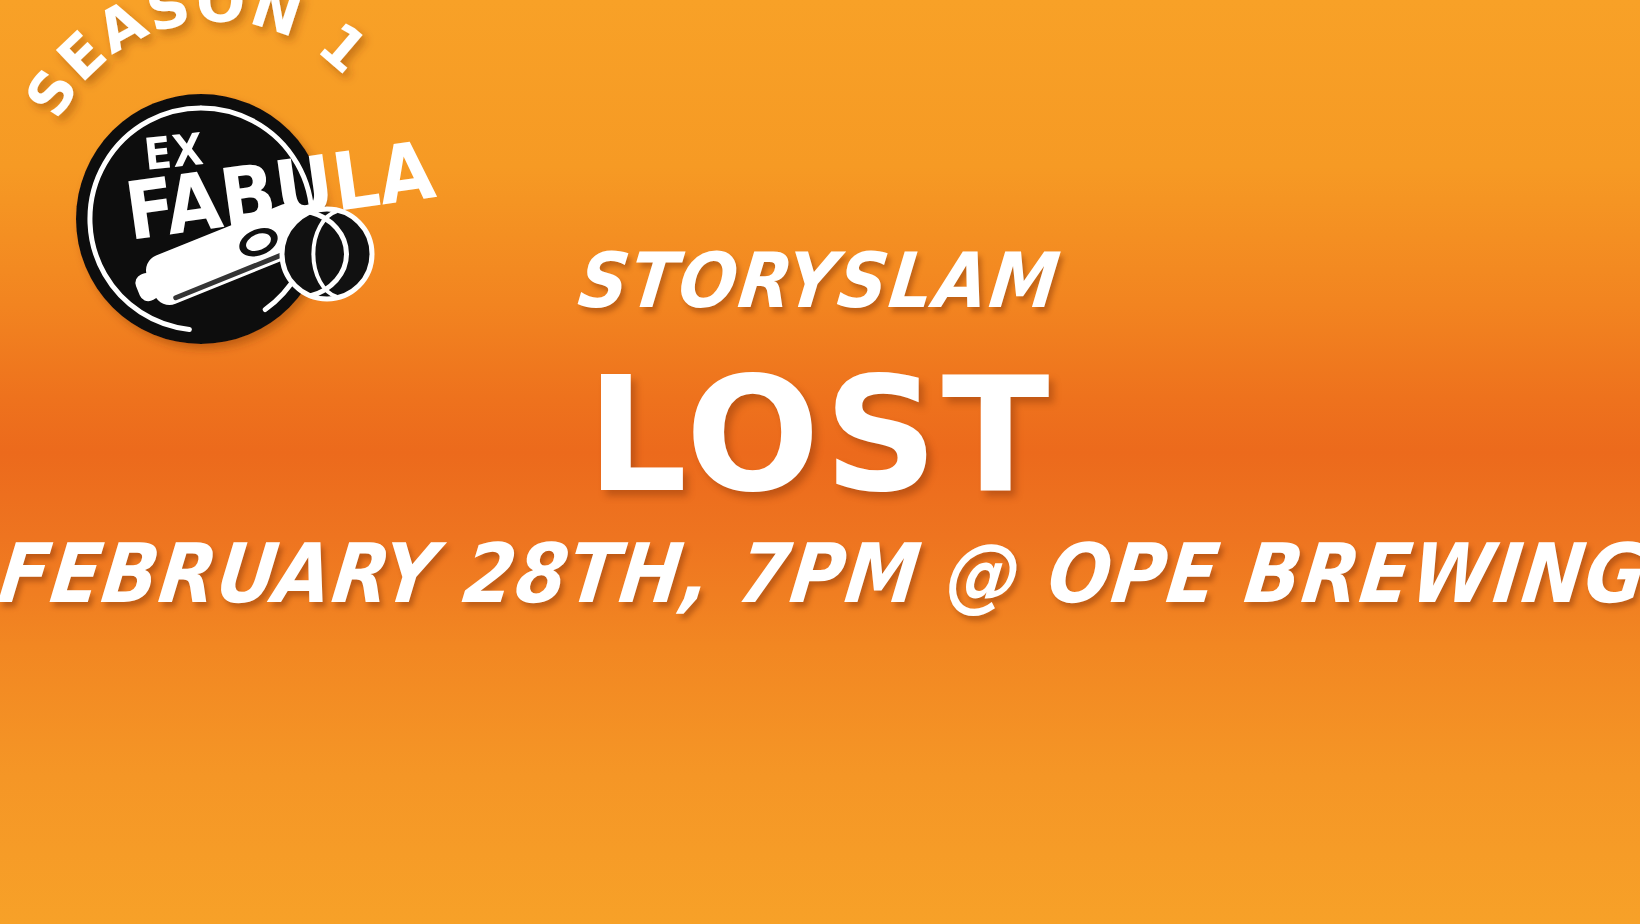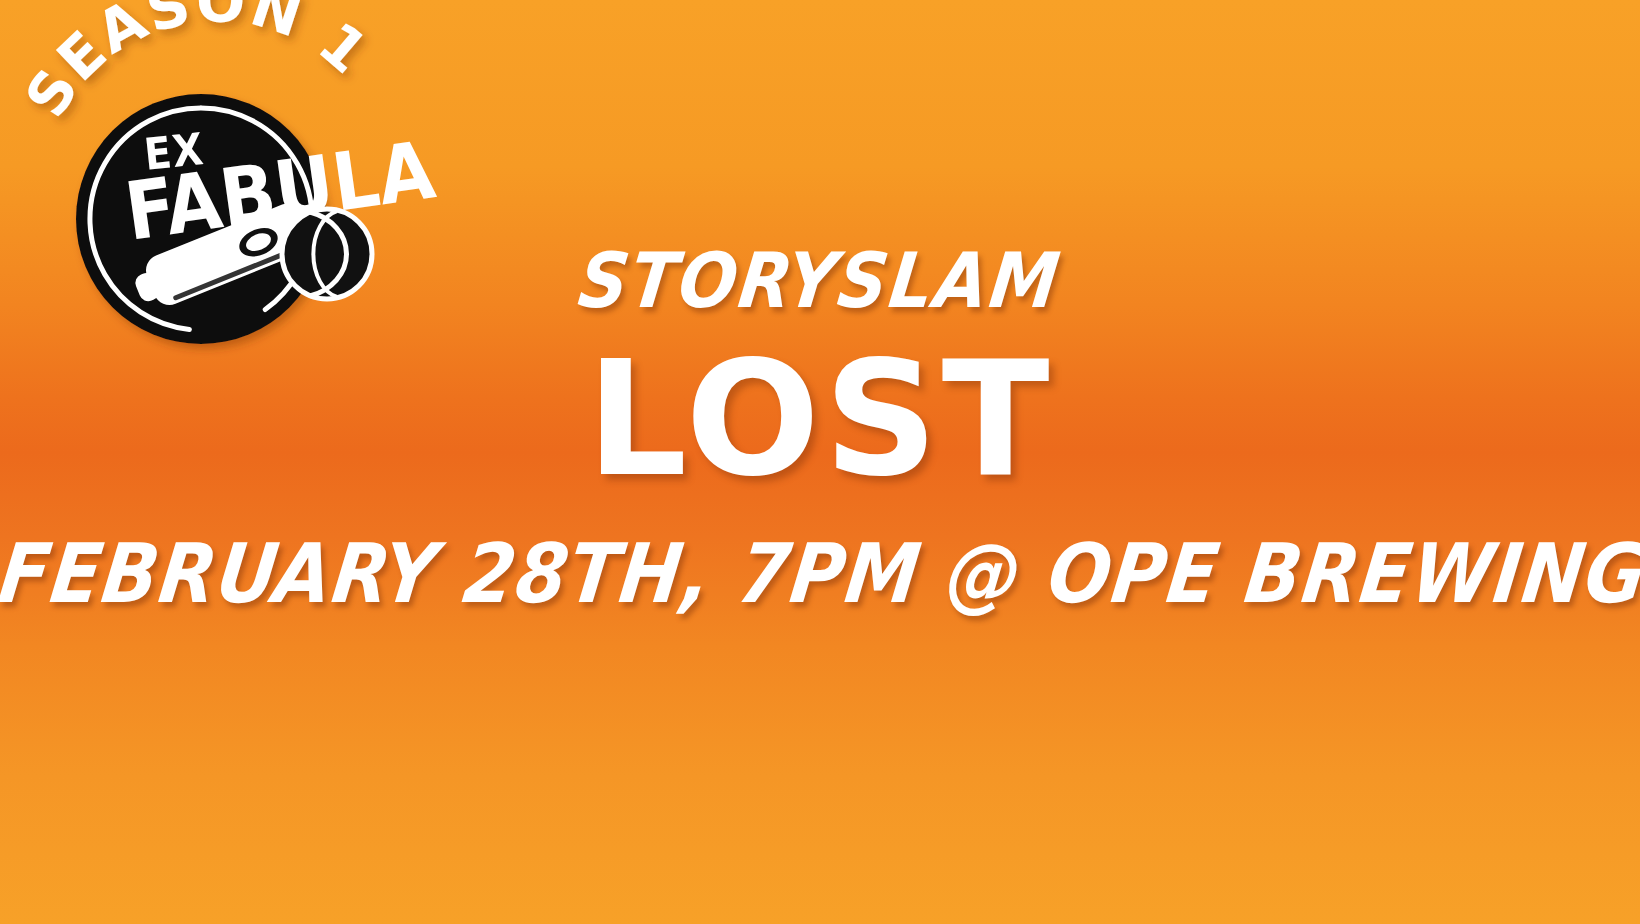--- a/index.html
+++ b/index.html
@@ -53,21 +53,21 @@
   }
 
   #kicker {
     top: 236px;
     font-size: 76px;
     letter-spacing: 2px;
     text-shadow: 4px 5px 5px rgba(120, 45, 8, 0.40);
   }
 
   #headline {
-    top: 340px;
+    top: 356px;
     font-family: "DejaVu Sans", "Liberation Sans", sans-serif;
     font-weight: 700;
     text-transform: uppercase;
     font-size: 158px;
     letter-spacing: 4px;
     line-height: 1.0;
     text-shadow: 5px 6px 7px rgba(120, 45, 8, 0.38);
   }
 
   #details {

